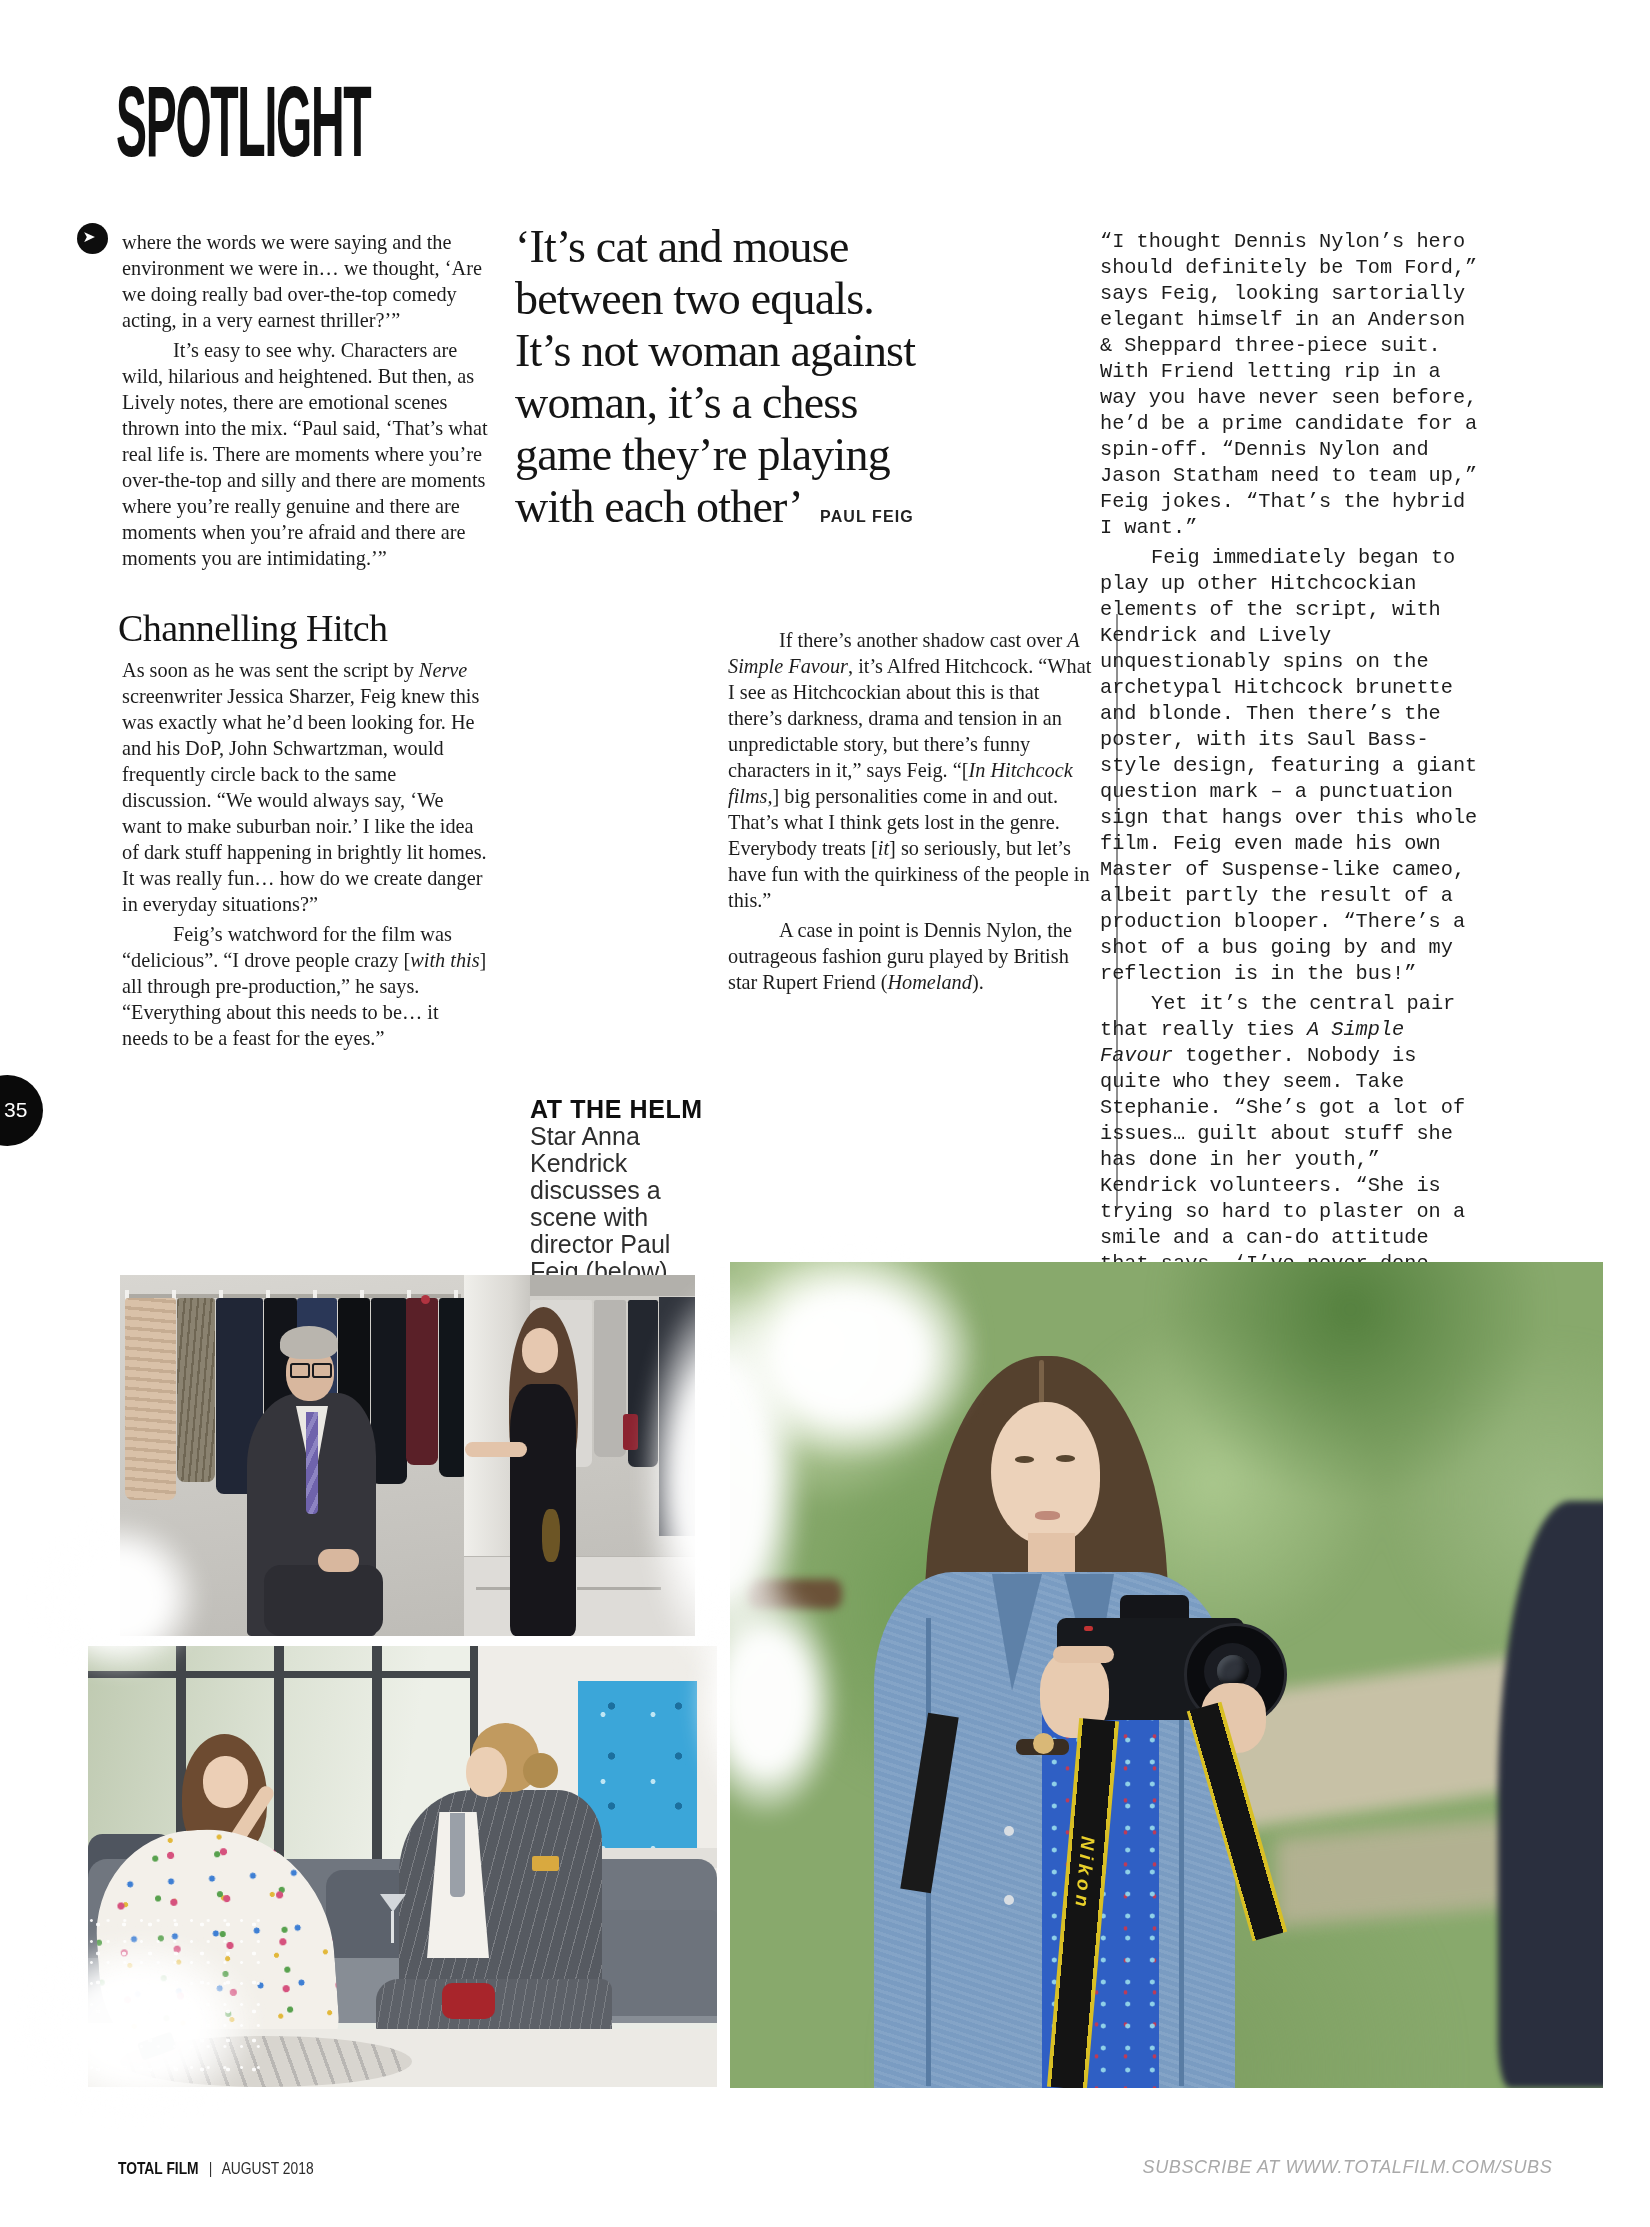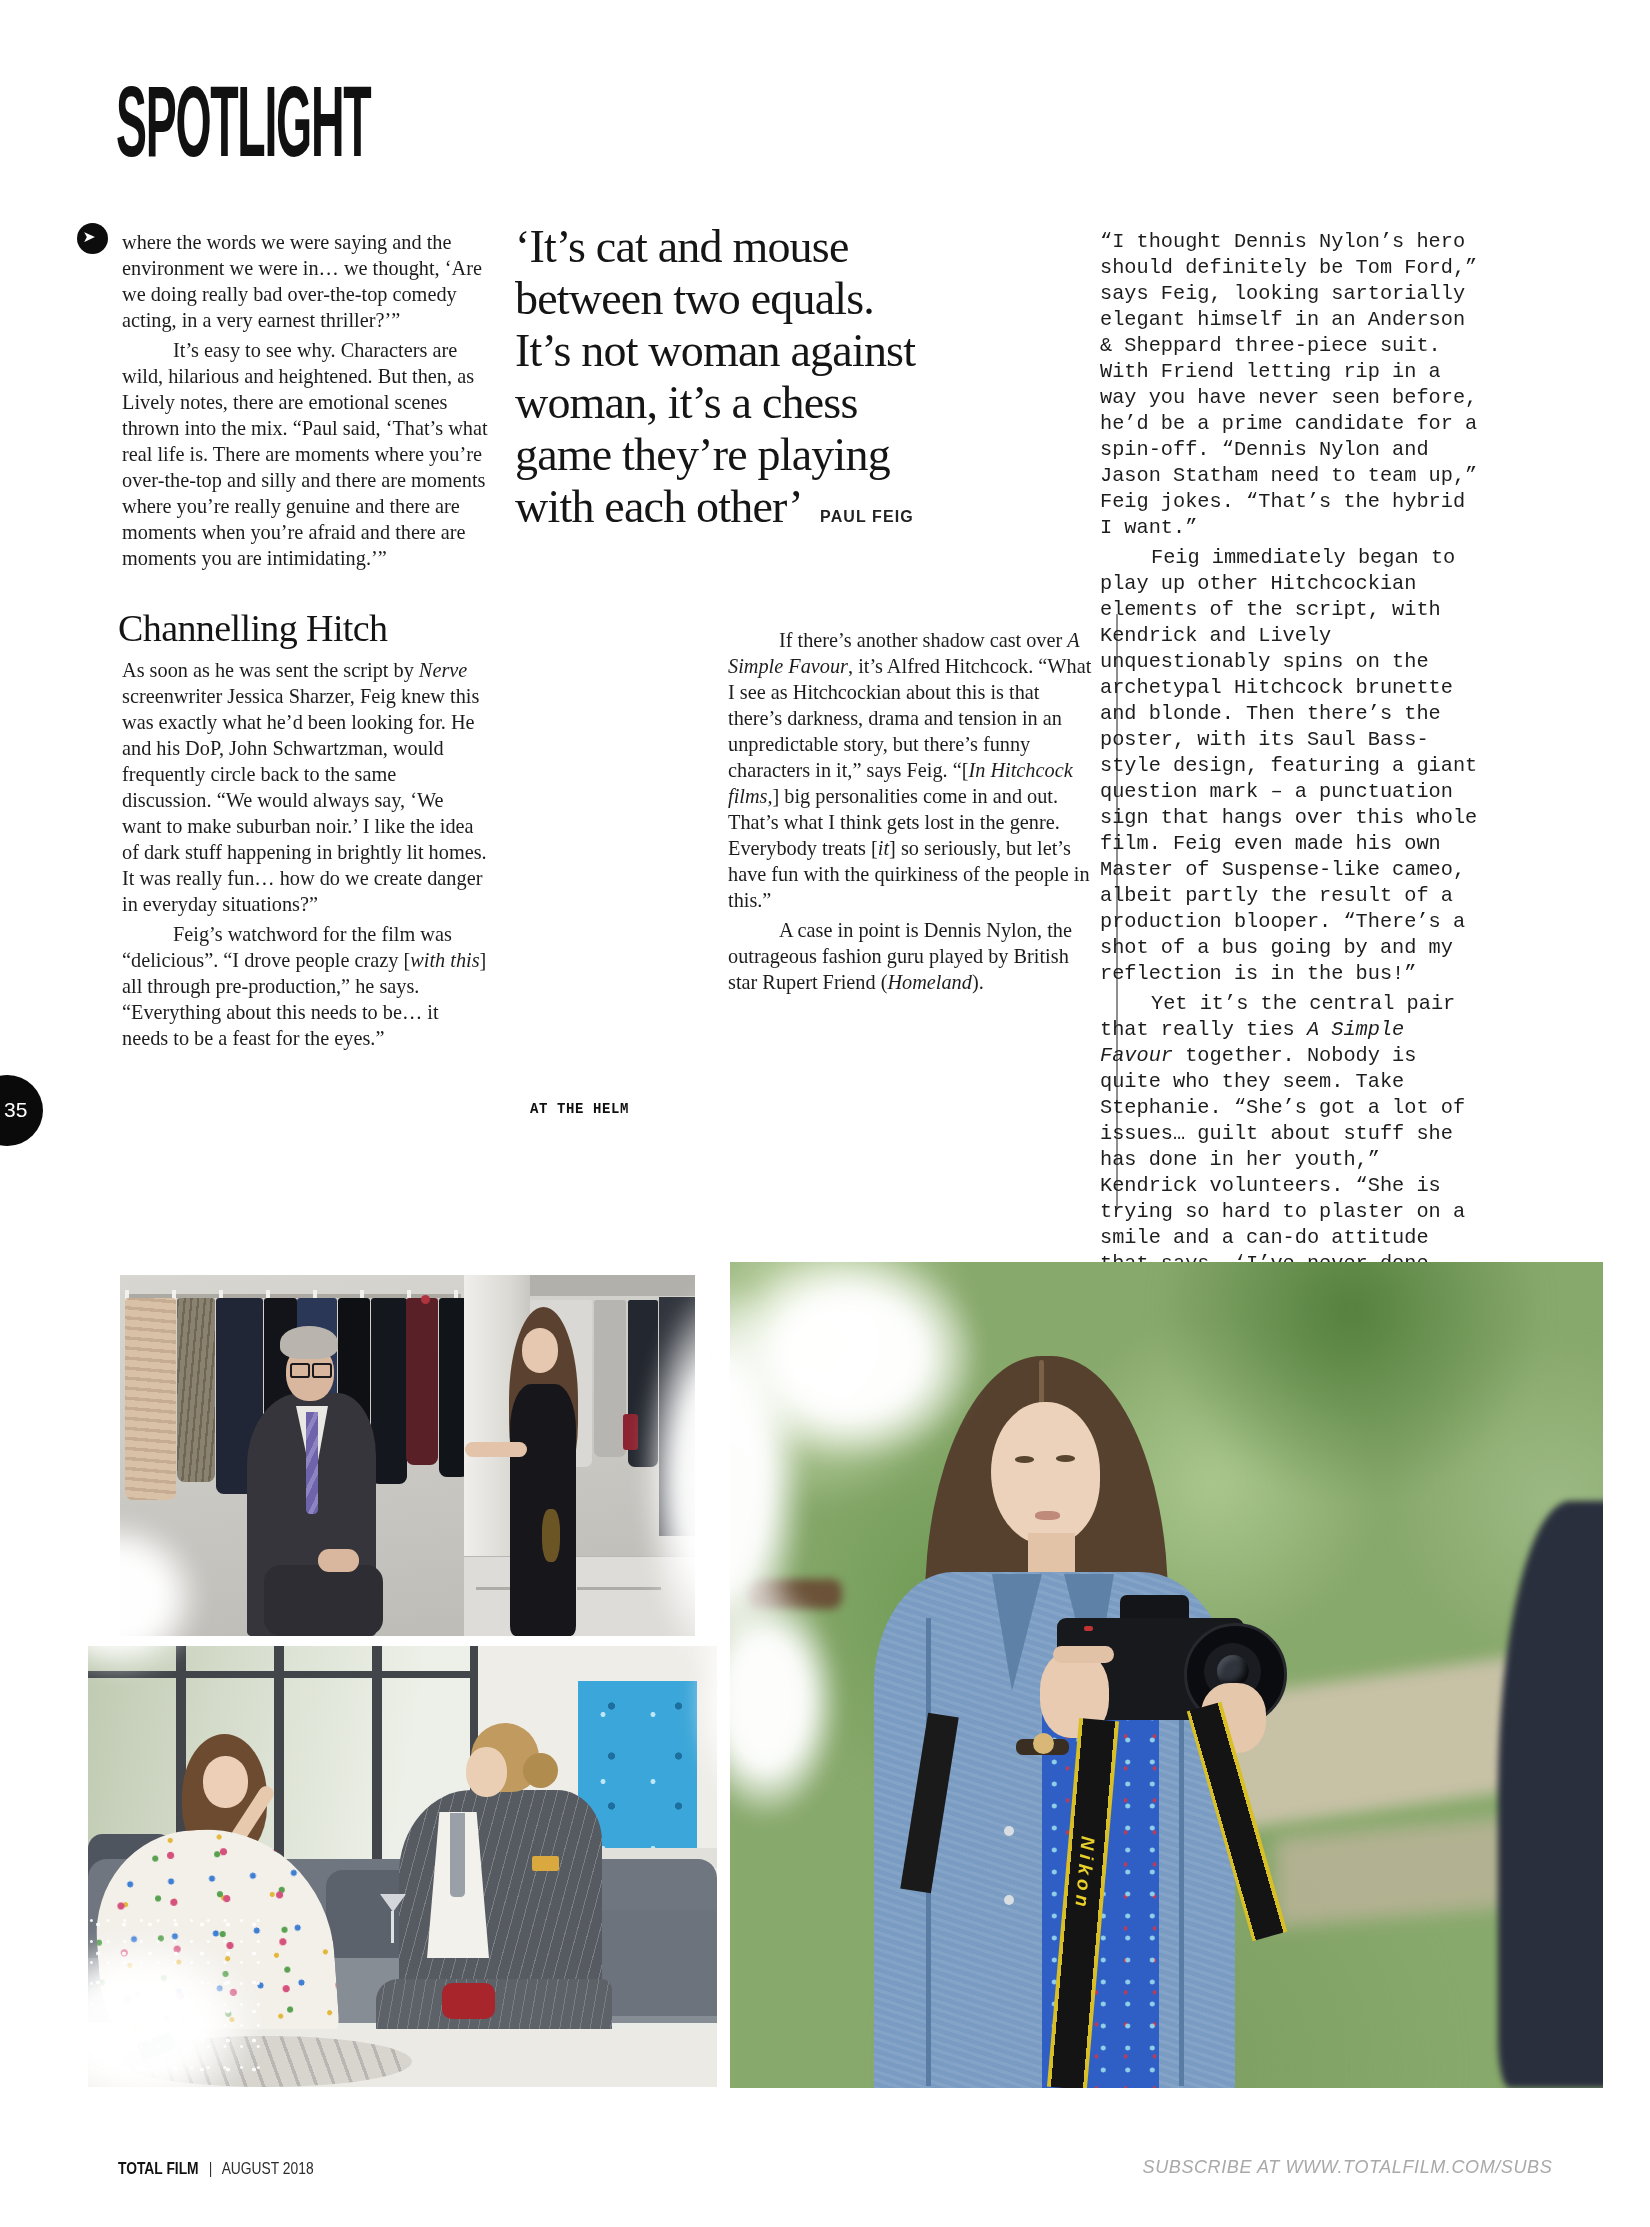--- a/index.html
+++ b/index.html
@@ -28,21 +28,21 @@
     line-height:36px;margin:39px 0 11px 0;color:#141414;letter-spacing:-0.6px;}
 
   
   .pullquote{position:absolute;left:515px;top:221px;width:562px;font-size:46px;
     line-height:52px;letter-spacing:-0.8px;color:#151515;}
   .pq-attr{font-family:"Liberation Sans",sans-serif;font-weight:700;font-size:16px;
     letter-spacing:1.1px;color:#222;margin-left:10px;}
 
   
   .caption{position:absolute;left:530px;top:1096px;width:173px;
-    font-family:Liberation Mono, monospace;font-size:14px;line-height:27px;color:#2e2e2e;}
+    font-family:Liberation Sans, sans-serif;font-size:25px;line-height:27px;color:#2e2e2e;}
   .caption .kicker{display:block;font-weight:700;color:#0f0f0f;letter-spacing:0.6px;}
 
   
   .colrule{position:absolute;left:1116px;top:614px;width:1.7px;height:595px;background:#8f8f8f;}
 
   
   .pagenum{position:absolute;left:-28px;top:1075px;width:71px;height:71px;border-radius:50%;
     background:#0a0a0a;}
   .pagenum span{position:absolute;left:32px;top:23.4px;color:#fff;font-size:21px;
     font-family:"Liberation Sans",sans-serif;}
@@ -271,20 +271,21 @@
   <div class="colrule"></div>
 
   <div class="col col3">
     <p>“I thought Dennis Nylon’s hero should definitely be Tom Ford,” says Feig, looking sartorially elegant himself in an Anderson &amp; Sheppard three-piece suit. With Friend letting rip in a way you have never seen before, he’d be a prime candidate for a spin-off. “Dennis Nylon and Jason Statham need to team up,” Feig jokes. “That’s the hybrid I want.”</p>
     <p class="ind">Feig immediately began to play up other Hitchcockian elements of the script, with Kendrick and Lively unquestionably spins on the archetypal Hitchcock brunette and blonde. Then there’s the poster, with its Saul Bass-style design, featuring a giant question mark – a punctuation sign that hangs over this whole film. Feig even made his own Master of Suspense-like cameo, albeit partly the result of a production blooper. “There’s a shot of a bus going by and my reflection is in the bus!”</p>
     <p class="ind">Yet it’s the central pair that really ties <i>A Simple Favour</i> together. Nobody is quite who they seem. Take Stephanie. “She’s got a lot of issues… guilt about stuff she has done in her youth,” Kendrick volunteers. “She is trying so hard to plaster on a smile and a can-do attitude that says, ‘I’ve never done anything wrong in my life!’ The cracks start to show as the movie goes on. I wanted it to come from a place of trying to cover up guilt as opposed to</p>
   </div>
 
   <div class="caption">
     <span class="kicker">AT THE HELM</span>
+    <span>Star Anna Kendrick discusses a scene with director Paul Feig (below).</span>
   </div>
 
   <div class="pagenum">
     <span>35</span>
   </div>
 
   <div class="photo" id="photo1">
     <div class="p1-bg"></div>
     <div class="p1-rail"></div>
     <div class="p1-hooks"></div>

